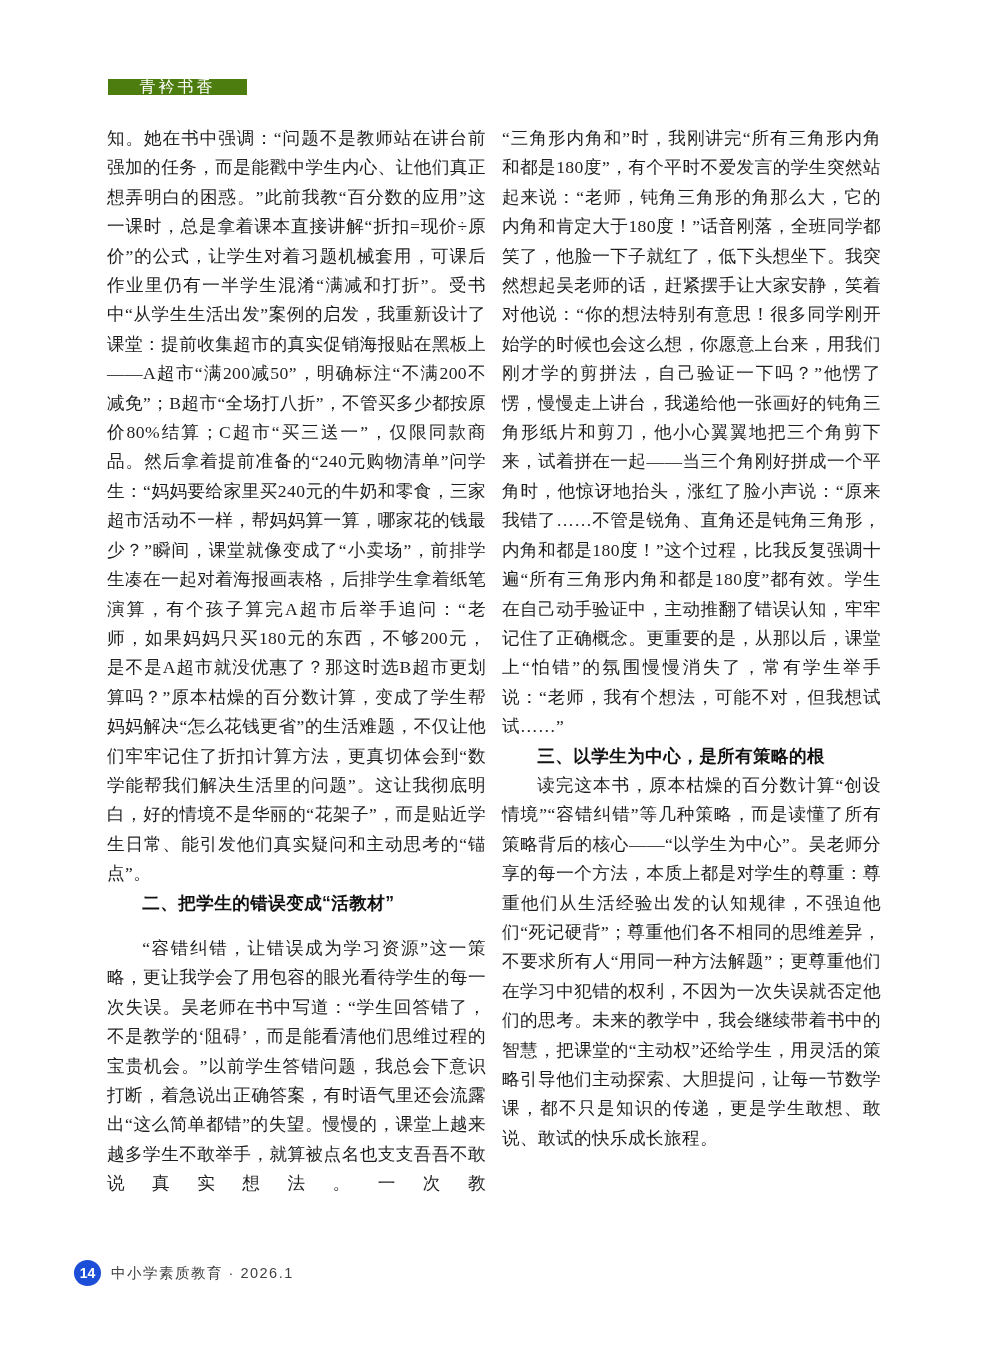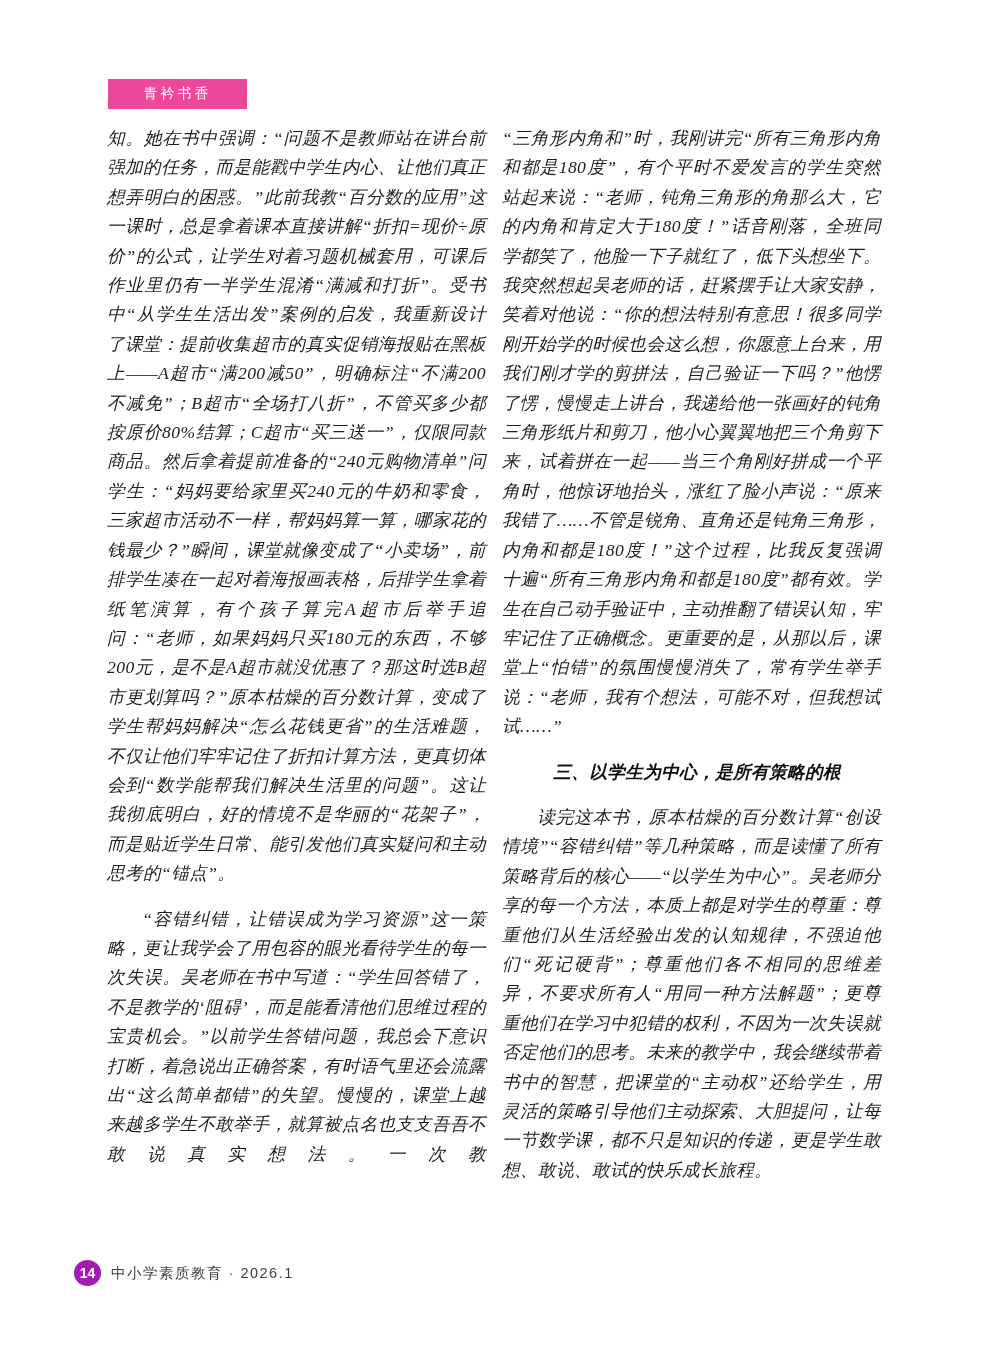--- a/index.html
+++ b/index.html
@@ -7,73 +7,74 @@
     position:relative;
     width:992px; height:1346px;
     margin:0 auto;
     background:#ffffff;
     overflow:hidden;
     font-family:"Liberation Serif","DejaVu Serif",serif;
     color:#1e1e1e;
   }
   .header-tag {
     position:absolute; left:108px; top:79px;
-    width:139px; height:30px;
-    background:#ec4899; color:#ffffff;
+    width:139px; height:16px;
+    background:#4d7c0f; color:#ffffff;
     font-family:"Liberation Sans","DejaVu Sans",sans-serif;
-    font-size:14px; letter-spacing:3px;
+    font-size:16px; letter-spacing:3px;
     display:flex; align-items:center; justify-content:center;
   }
   .columns {
     position:absolute; left:107px; top:124px; width:774px;
     display:flex; gap:16px;
   }
   .col {
     width:379px;
     font-size:17.6px; line-height:29.4px;
     letter-spacing:0.4px;
-    text-align:justify; text-justify:inter-character;font-style:italic;
+    text-align:justify; text-justify:inter-character;
   }
   .col p { margin:0; }
   .col p.indent { text-indent:2em; }
   .col p.cont { text-align-last:justify;margin-top:16px; }
   .col h3.heading {
-    margin:16px; font-size:17.6px; line-height:29.4px;
+    margin:0; font-size:17.6px; line-height:29.4px;
     font-weight:bold; text-indent:2em; color:#111111;
     font-family:"Liberation Sans","DejaVu Sans",sans-serif;
     text-align:left;
   }
   .col p.editor {
     text-align:right; text-align-last:right; text-indent:0;
     font-family:"Liberation Sans","DejaVu Sans",sans-serif;
     font-weight:bold; padding-right:4px;
   }
   .footer {
     position:absolute; left:74px; top:1260px;
     display:flex; align-items:center; gap:10px;
     font-family:"Liberation Sans","DejaVu Sans",sans-serif;
   }
   .page-circle {
     width:27px; height:26px; border-radius:50%;
-    background:#a21caf; color:#ffffff;
+    background:#1d4ed8; color:#ffffff;
     font-size:14px; font-weight:bold;
     display:flex; align-items:center; justify-content:center;
   }
   .journal { color:#3f3f3f; font-size:14.5px; letter-spacing:1.5px;text-align:center; }
 </style>
 </head>
 <body>
 
 <div class="page">
 
   <div class="header-tag">青衿书香</div>
 
   <div class="columns">
     <div class="col">
         <p class="paragraph">知。她在书中强调：“问题不是教师站在讲台前强加的任务，而是能戳中学生内心、让他们真正想弄明白的困惑。”此前我教“百分数的应用”这一课时，总是拿着课本直接讲解“折扣=现价÷原价”的公式，让学生对着习题机械套用，可课后作业里仍有一半学生混淆“满减和打折”。受书中“从学生生活出发”案例的启发，我重新设计了课堂：提前收集超市的真实促销海报贴在黑板上——A超市“满200减50”，明确标注“不满200不减免”；B超市“全场打八折”，不管买多少都按原价80%结算；C超市“买三送一”，仅限同款商品。然后拿着提前准备的“240元购物清单”问学生：“妈妈要给家里买240元的牛奶和零食，三家超市活动不一样，帮妈妈算一算，哪家花的钱最少？”瞬间，课堂就像变成了“小卖场”，前排学生凑在一起对着海报画表格，后排学生拿着纸笔演算，有个孩子算完A超市后举手追问：“老师，如果妈妈只买180元的东西，不够200元，是不是A超市就没优惠了？那这时选B超市更划算吗？”原本枯燥的百分数计算，变成了学生帮妈妈解决“怎么花钱更省”的生活难题，不仅让他们牢牢记住了折扣计算方法，更真切体会到“数学能帮我们解决生活里的问题”。这让我彻底明白，好的情境不是华丽的“花架子”，而是贴近学生日常、能引发他们真实疑问和主动思考的“锚点”。</p>
+        <h3 class="heading">二、把学生的错误变成“活教材”</h3>
         <p class="paragraph indent cont">“容错纠错，让错误成为学习资源”这一策略，更让我学会了用包容的眼光看待学生的每一次失误。吴老师在书中写道：“学生回答错了，不是教学的‘阻碍’，而是能看清他们思维过程的宝贵机会。”以前学生答错问题，我总会下意识打断，着急说出正确答案，有时语气里还会流露出“这么简单都错”的失望。慢慢的，课堂上越来越多学生不敢举手，就算被点名也支支吾吾不敢说真实想法。一次教</p>
       </div>
     <div class="col">
         <p class="paragraph">“三角形内角和”时，我刚讲完“所有三角形内角和都是180度”，有个平时不爱发言的学生突然站起来说：“老师，钝角三角形的角那么大，它的内角和肯定大于180度！”话音刚落，全班同学都笑了，他脸一下子就红了，低下头想坐下。我突然想起吴老师的话，赶紧摆手让大家安静，笑着对他说：“你的想法特别有意思！很多同学刚开始学的时候也会这么想，你愿意上台来，用我们刚才学的剪拼法，自己验证一下吗？”他愣了愣，慢慢走上讲台，我递给他一张画好的钝角三角形纸片和剪刀，他小心翼翼地把三个角剪下来，试着拼在一起——当三个角刚好拼成一个平角时，他惊讶地抬头，涨红了脸小声说：“原来我错了……不管是锐角、直角还是钝角三角形，内角和都是180度！”这个过程，比我反复强调十遍“所有三角形内角和都是180度”都有效。学生在自己动手验证中，主动推翻了错误认知，牢牢记住了正确概念。更重要的是，从那以后，课堂上“怕错”的氛围慢慢消失了，常有学生举手说：“老师，我有个想法，可能不对，但我想试试……”</p>
         <h3 class="heading">三、以学生为中心，是所有策略的根</h3>
         <p class="paragraph indent">读完这本书，原本枯燥的百分数计算“创设情境”“容错纠错”等几种策略，而是读懂了所有策略背后的核心——“以学生为中心”。吴老师分享的每一个方法，本质上都是对学生的尊重：尊重他们从生活经验出发的认知规律，不强迫他们“死记硬背”；尊重他们各不相同的思维差异，不要求所有人“用同一种方法解题”；更尊重他们在学习中犯错的权利，不因为一次失误就否定他们的思考。未来的教学中，我会继续带着书中的智慧，把课堂的“主动权”还给学生，用灵活的策略引导他们主动探索、大胆提问，让每一节数学课，都不只是知识的传递，更是学生敢想、敢说、敢试的快乐成长旅程。</p>
       </div>
   </div>
 
   <div class="footer">

